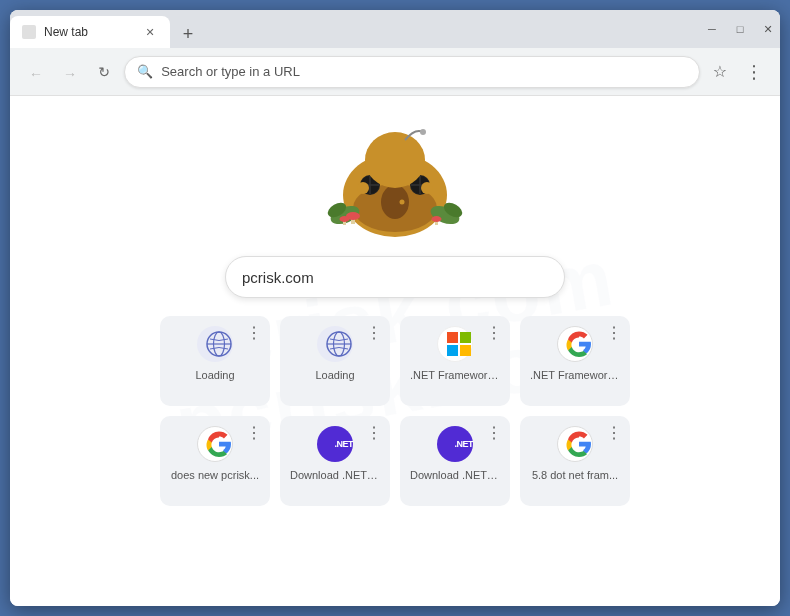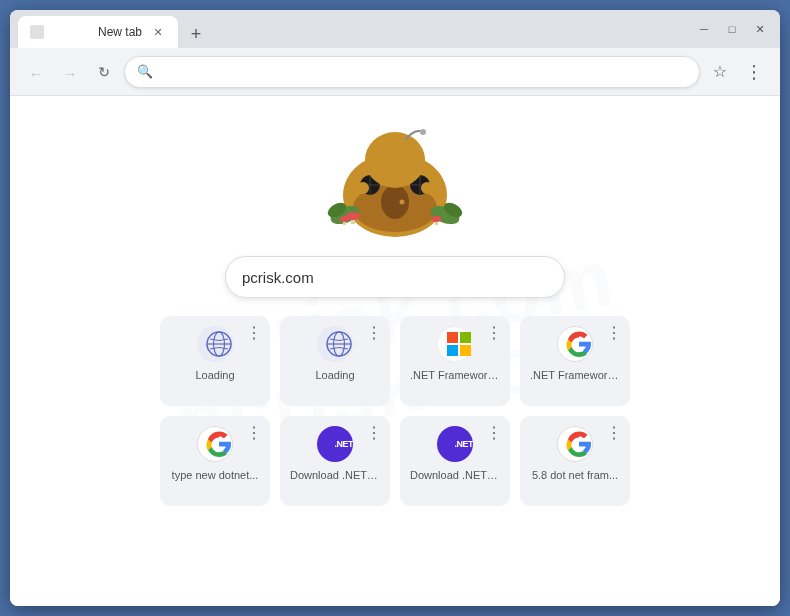--- a/index.html
+++ b/index.html
@@ -21,23 +21,22 @@
       display: flex;
       flex-direction: column;
       overflow: hidden;
     }
     
     .title-bar {
       background: #dee1e6;
       height: 38px;
       display: flex;
       align-items: center;
-      padding: 0 8px;
+      padding: 0 0;
       flex-shrink: 0;
-      text-align: right;
     }
     .tab-area {
       display: flex;
       align-items: flex-end;
       flex: 1;
       height: 100%;
     }
     .tab {
       background: #fff;
       border-radius: 8px 8px 0 0;
@@ -295,20 +294,21 @@
       <div class="win-btn close">✕</div>
     </div>
   </div>
 
   <div class="address-bar">
     <div class="nav-btn disabled">←</div>
     <div class="nav-btn disabled">→</div>
     <div class="nav-btn">↻</div>
     <div class="url-bar">
       <span class="search-icon-url">🔍</span>
+      <span class="url-text">Search or type in a URL</span>
     </div>
     <div class="bookmark-btn">☆</div>
     <div class="more-btn">⋮</div>
   </div>
 
   <div class="main-content">
 
     <div class="watermark">
       <div style="display:flex;flex-direction:column;gap:0;opacity:1;">
         <div style="font-size:80px;font-weight:bold;color:#c8cce0;letter-spacing:2px;transform:rotate(-10deg);white-space:nowrap;">pcrisk.com</div>
@@ -424,21 +424,21 @@
         <div class="thumbnail">
           <div class="thumbnail-menu">⋮</div>
           <div class="thumbnail-icon" style="background: rgb(255, 255, 255); border: 1px solid rgb(221, 221, 221);">
             <svg width="26" height="26" viewBox="0 0 26 26" xmlns="http://www.w3.org/2000/svg">
       <path d="M25 13.3c0-.9-.1-1.7-.2-2.5H13v4.7h6.7c-.3 1.5-1.1 2.7-2.4 3.6v3h3.8c2.2-2 3.9-5 3.9-8.8z" fill="#4285f4"></path>
       <path d="M13 26c3.4 0 6.2-1.1 8.2-3l-3.8-3c-1.1.7-2.6 1.2-4.4 1.2-3.3 0-6.1-2.2-7.2-5.3H2v3.1C4 23.1 8.2 26 13 26z" fill="#34a853"></path>
       <path d="M5.8 15.9c-.3-.7-.4-1.5-.4-2.2s.1-1.5.4-2.2V8.4H2C1.1 10.1.5 12 .5 14s.6 3.9 1.5 5.6l3.8-3.7z" fill="#fbbc05"></path>
       <path d="M13 5.5c1.9 0 3.6.6 4.9 1.9l3.6-3.6C19.2 1.7 16.4.5 13 .5 8.2.5 4 3.4 2 8.4l3.8 3.1c1.1-3.1 3.9-5.3 7.2-5z" fill="#ea4335"></path>
     </svg>
           </div>
-          <div class="thumbnail-label">type new dotnet...</div>
+          <div class="thumbnail-label">does new pcrisk...</div>
         </div>
         <div class="thumbnail">
           <div class="thumbnail-menu">⋮</div>
           <div class="thumbnail-icon" style="background: rgb(81, 43, 212); border-radius: 50%;">
             <span style="color:#fff;font-size:9px;font-weight:bold;letter-spacing:-0.5px;">.NET</span>
           </div>
           <div class="thumbnail-label">Download .NET F...</div>
         </div>
         <div class="thumbnail">
           <div class="thumbnail-menu">⋮</div>

